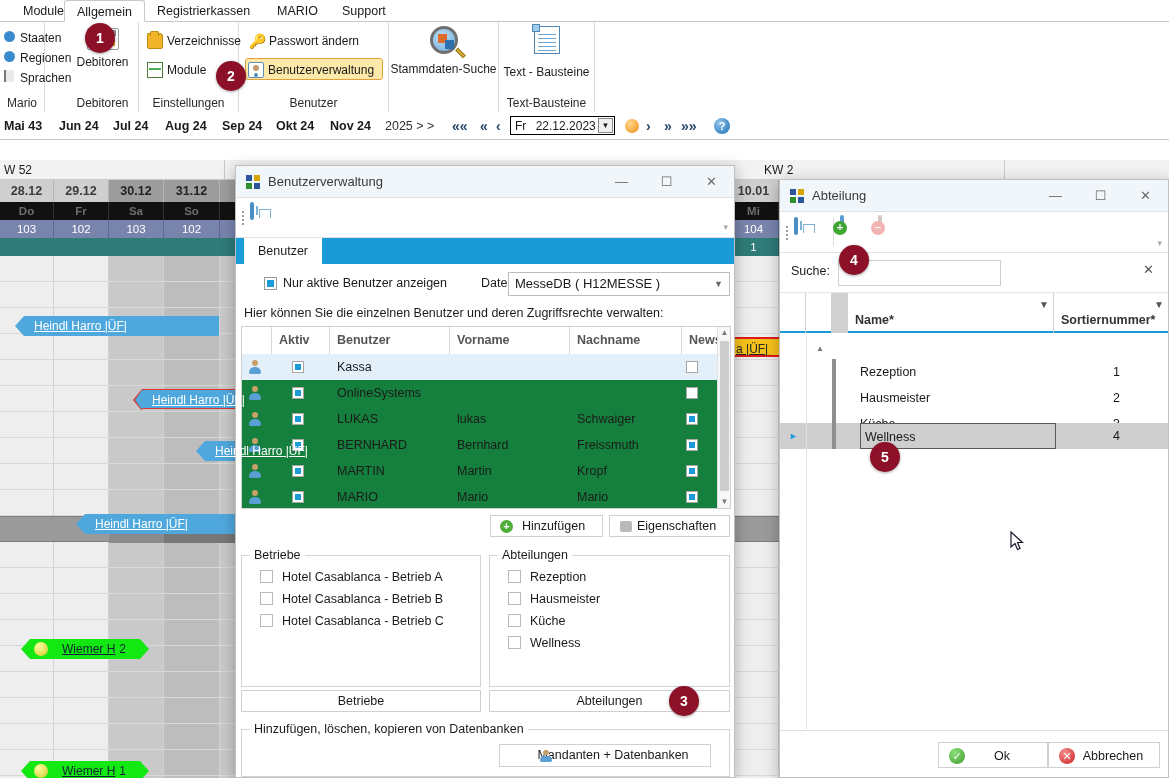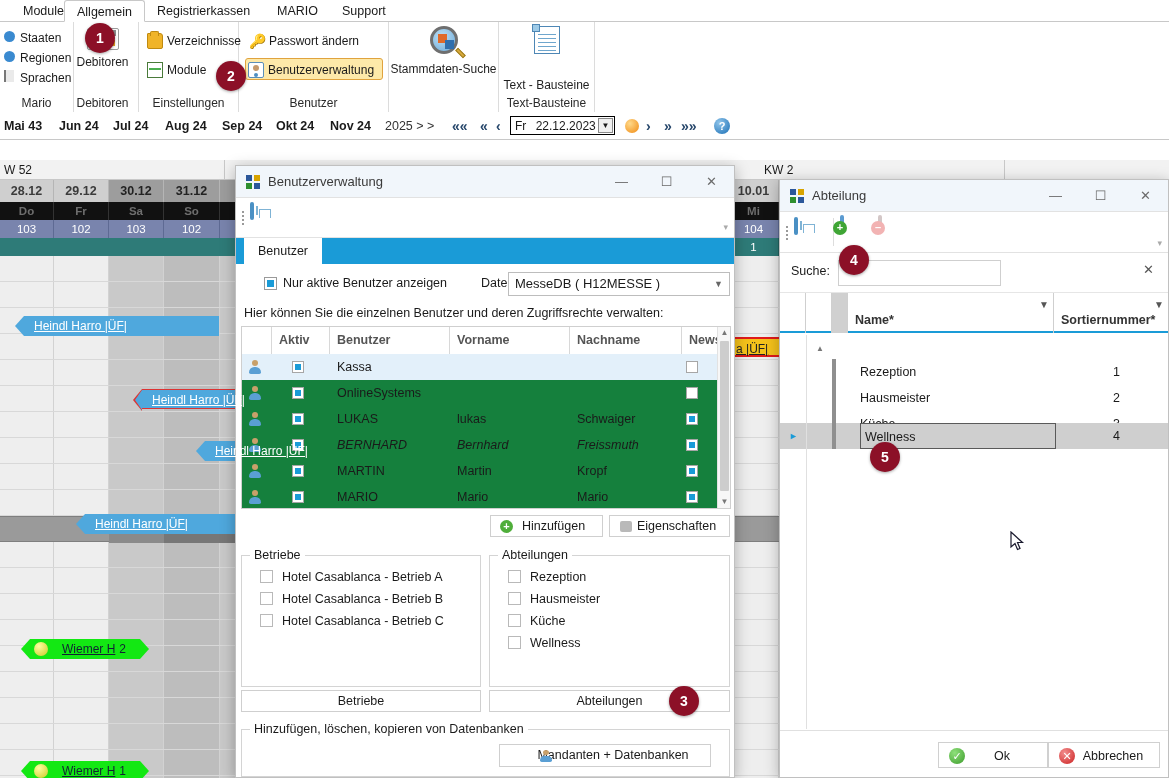--- a/index.html
+++ b/index.html
@@ -249,21 +249,21 @@
   <div id="ribbon-tabs">
     <div class="rtab" style="left:11px;">Module</div>
     <div class="rtab active" style="left:64px;">Allgemein</div>
     <div class="rtab" style="left:145px;">Registrierkassen</div>
     <div class="rtab" style="left:265px;">MARIO</div>
     <div class="rtab" style="left:330px;">Support</div>
   </div>
 
   <div id="ribbon-body">
 
-    <div class="rgroup" style="left:0; width:74px;">
+    <div class="rgroup" style="left:0; width:45px;">
       <div class="leftlist" style="left:4px; top:6px;">
         <span style="position:absolute;left:0;top:3px;width:11px;height:11px;border-radius:50%;background:#3a8ad0;"></span>
         <span>Staaten</span>
       </div>
       <div class="leftlist" style="left:4px; top:26px;">
         <span style="position:absolute;left:0;top:3px;width:11px;height:11px;border-radius:50%;background:#3a8ad0;"></span>
         <span>Regionen</span>
       </div>
       <div class="leftlist" style="left:4px; top:46px;">
         <span style="position:absolute;left:0;top:2px;width:10px;height:12px;border-left:2px solid #777;background:#eaeaea;"></span>
@@ -318,21 +318,21 @@
         <span class="lbl" style="margin-top:5px;">Stammdaten-Suche</span>
       </div>
     </div>
 
     <div class="rgroup" style="left:499px; width:96px;">
       <div class="rbig" style="top:4px;">
         <span style="display:inline-block;width:26px;height:28px;border:1px solid #4e87b5;background:#fff;position:relative;">
           <span style="position:absolute;left:-3px;top:-3px;width:8px;height:8px;background:#9ecbe8;border:1px solid #4e87b5;"></span>
           <span style="position:absolute;left:3px;top:7px;right:3px;height:1px;background:#6fa6cd;box-shadow:0 4px 0 0 #6fa6cd,0 8px 0 0 #6fa6cd,0 12px 0 0 #6fa6cd,0 16px 0 0 #6fa6cd;"></span>
         </span>
-        <span class="lbl" style="margin-top:21px;">Text - Bausteine</span>
+        <span class="lbl" style="margin-top:8px;">Text - Bausteine</span>
       </div>
       <div class="rgroup-label">Text-Bausteine</div>
     </div>
   </div>
 </div>
 
 <div id="navbar">
   <span class="mlink" style="left:4px;">Mai 43</span>
   <span class="mlink" style="left:59px;">Jun 24</span>
   <span class="mlink" style="left:113px;">Jul 24</span>
@@ -427,21 +427,21 @@
       <span class="sqcb" style="left:444px; top:7px;"></span>
     </div>
     <div class="gr" style="top:79px;">
       <span class="usericon"></span>
       <span class="sqcb on" style="left:50px; top:7px;"></span>
       <span class="gc" style="left:88px;">LUKAS</span>
       <span class="gc" style="left:208px;">lukas</span>
       <span class="gc" style="left:328px;">Schwaiger</span>
       <span class="sqcb on" style="left:444px; top:7px;"></span>
     </div>
-    <div class="gr" style="top:105px;font-style:italic;">
+    <div class="gr" style="top:105px;">
       <span class="usericon"></span>
       <span class="sqcb on" style="left:50px; top:7px;"></span>
       <span class="gc" style="left:88px;">BERNHARD</span>
       <span class="gc" style="left:208px;">Bernhard</span>
       <span class="gc" style="left:328px;">Freissmuth</span>
       <span class="sqcb on" style="left:444px; top:7px;"></span>
     </div>
     <div class="gr" style="top:131px;">
       <span class="usericon"></span>
       <span class="sqcb on" style="left:50px; top:7px;"></span>

